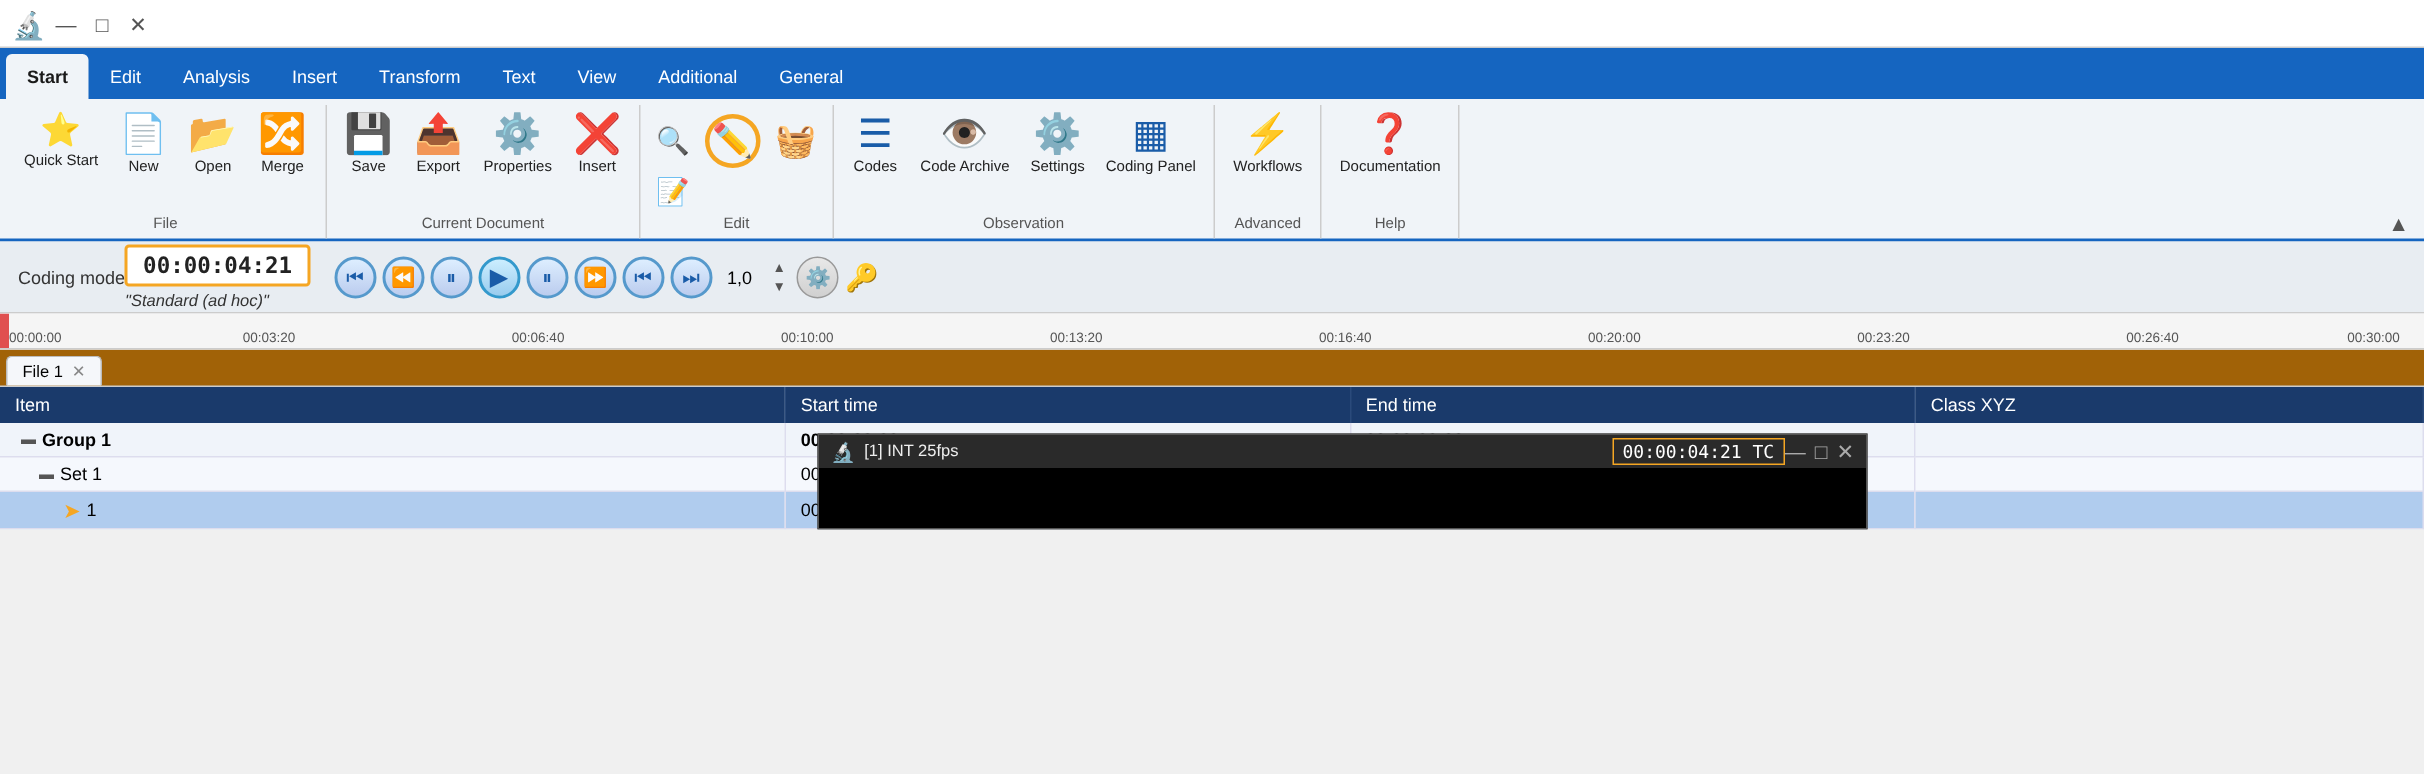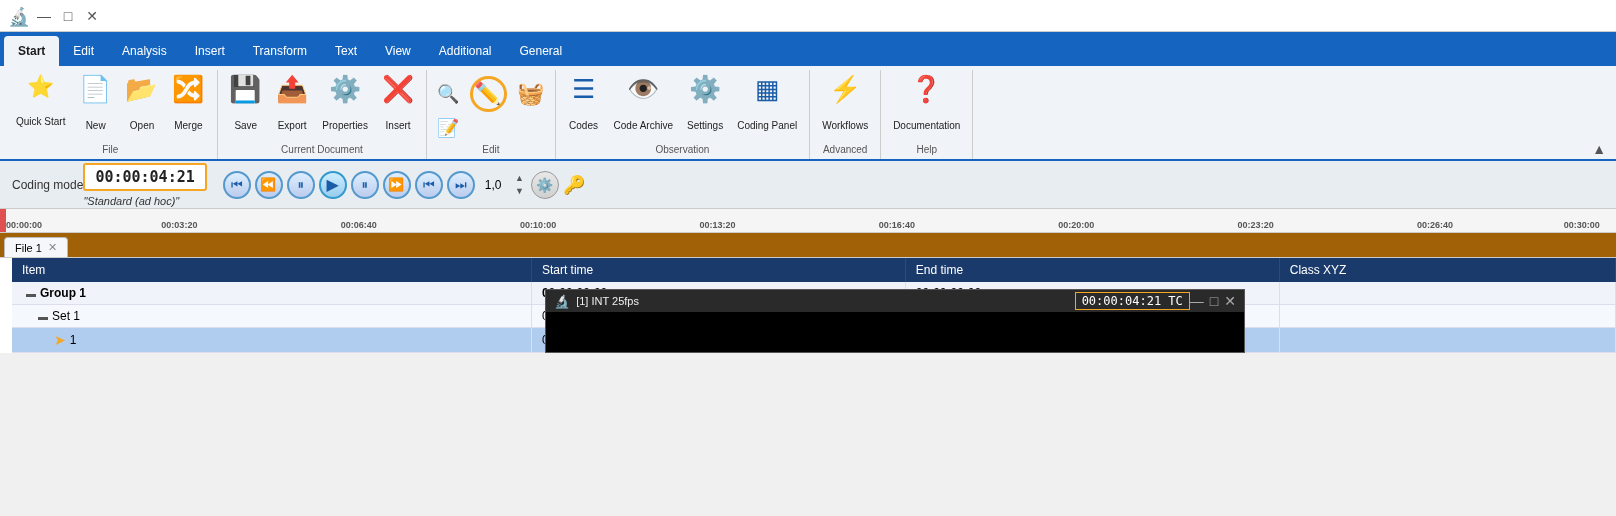--- a/index.html
+++ b/index.html
@@ -84,21 +84,21 @@
       border-radius: 3px;
       min-width: 44px;
       font-size: 10px;
       text-align: center;
       color: #222;
       background: none;
       border: none;
       gap: 2px;
     }
     .ribbon-btn .icon { font-size: 22px; line-height: 1; color: #1a5ca8; }
-    .ribbon-btn .label { font-size: 10px; margin-top: 16px; }
+    .ribbon-btn .label { font-size: 10px; margin-top: 2px; }
     .ribbon-btn-small {
       display: flex;
       flex-direction: column;
       align-items: center;
       cursor: pointer;
       border-radius: 3px;
       padding: 2px 4px;
       font-size: 10px;
       color: #222;
       background: none;
@@ -212,21 +212,20 @@
       width: 6px; height: 100%;
       background: #e05050;
     }
     .ruler-row {
       display: flex;
       font-size: 9px;
       color: #555;
       padding: 0 4px 0 6px;
       align-items: center;
       height: 100%;
-      font-weight: bold;
     }
     .ruler-time {
       position: absolute;
       bottom: 2px;
       font-size: 9px;
       color: #555;
       transform: translateX(-50%);
     }
 
     
@@ -516,21 +515,21 @@
     </div>
   </div>
 
   <div class="file-tabs">
     <div class="file-tab">
       <span>File 1</span>
       <span class="file-tab-close">✕</span>
     </div>
   </div>
 
-  <div style="overflow: auto; background:#fff;padding-left:12px;">
+  <div style="overflow: auto; background:#fff;">
     <table class="data-table">
       <thead>
         <tr>
           <th>Item</th>
           <th>Start time</th>
           <th>End time</th>
           <th>Class XYZ</th>
         </tr>
       </thead>
       <tbody>

